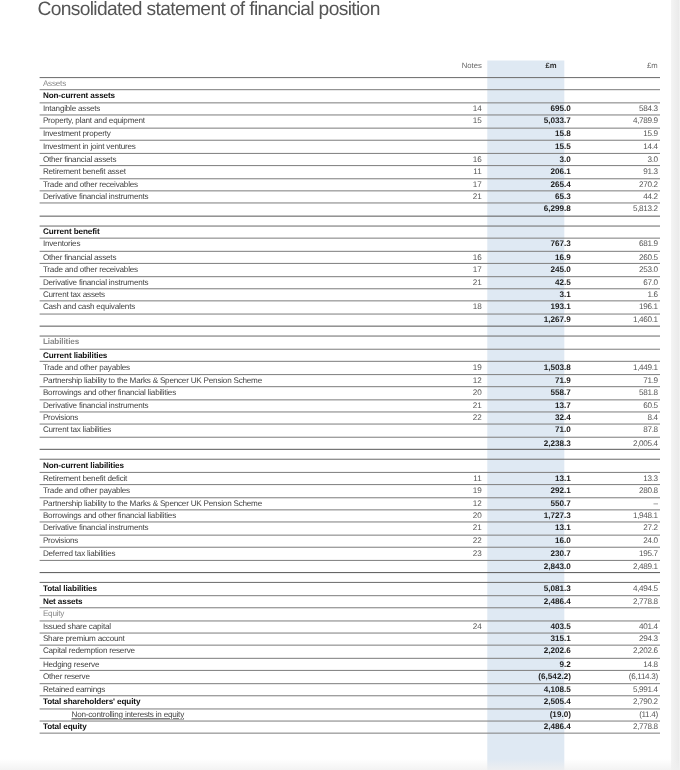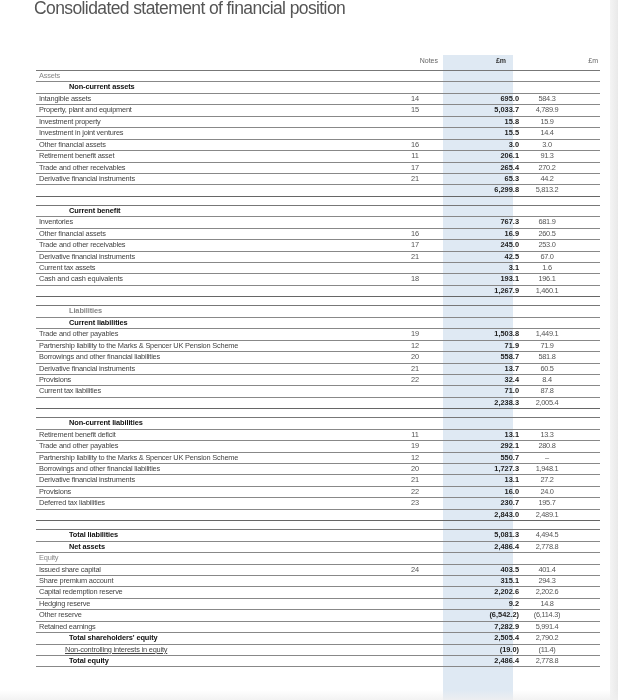--- a/index.html
+++ b/index.html
@@ -11,26 +11,26 @@
   .hdr { position:absolute; top:57px; font-size:7px; color:#666; }
   .hdr.notes { left:392px; width:46px; text-align:right; }
   .hdr.cur { left:443px; width:63px; text-align:right; font-weight:bold; color:#333; }
   .hdr.prev { left:520px; width:78px; text-align:right; }
   .table { position:absolute; left:36px; top:70px; width:564px; }
   .rule-top { height:0; border-top:1.5px solid #777; }
   .row { position:relative; height:10.45px; border-bottom:1px solid #888; font-size:7.4px; line-height:10.45px; white-space:nowrap;text-decoration:underline; }
   .row.spacer { height:8px; border-bottom:1.5px solid #777; }
   .row.section-end { border-bottom:1.5px solid #666; }
   .row .label { position:absolute; left:3px; top:0; color:#444; letter-spacing:-0.2px; }
-  .row.bold .label { font-weight:bold; color:#111; letter-spacing:-0.1px;margin-left:30px; }
+  .row.bold .label { font-weight:bold; color:#111; letter-spacing:-0.1px; }
   .row.muted .label { color:#888; }
   .row.underline-label .label { text-decoration:underline;margin-left:26px; }
-  .row .note { position:absolute; left:356px; width:46px; text-align:center; color:#555; }
+  .row .note { position:absolute; left:356px; width:46px; text-align:right; color:#555; }
   .row .cur { position:absolute; left:407px; width:76px; text-align:right; font-weight:bold; color:#222; }
-  .row .prev { position:absolute; left:472px; width:78px; text-align:center; color:#555; letter-spacing:-0.3px; }
+  .row .prev { position:absolute; left:484px; width:78px; text-align:right; color:#555; letter-spacing:-0.3px; }
   .right-shadow { position:absolute; left:610px; top:0; width:8px; height:700px; background:linear-gradient(to right,#f4f4f4,#e9e9e9); }
   .bottom-fade { position:absolute; left:0; top:690px; width:618px; height:10px; background:linear-gradient(to bottom, rgba(255,255,255,0), rgba(240,240,240,0.8)); }
 </style>
 </head>
 <body>
 
 <h1 class="title">Consolidated statement of financial position</h1>
 
 <div class="highlight-col"></div>
 
@@ -311,21 +311,21 @@
   </div>
       <div class="row">
     <span class="label">Other reserve</span>
     <span class="note"></span>
     <span class="cur">(6,542.2)</span>
     <span class="prev">(6,114.3)</span>
   </div>
       <div class="row">
     <span class="label">Retained earnings</span>
     <span class="note"></span>
-    <span class="cur">7,282.9</span>
+    <span class="cur">4,108.5</span>
     <span class="prev">5,991.4</span>
   </div>
       <div class="row bold">
     <span class="label">Total shareholders' equity</span>
     <span class="note"></span>
     <span class="cur">2,505.4</span>
     <span class="prev">2,790.2</span>
   </div>
       <div class="row underline-label">
     <span class="label">Non-controlling interests in equity</span>

